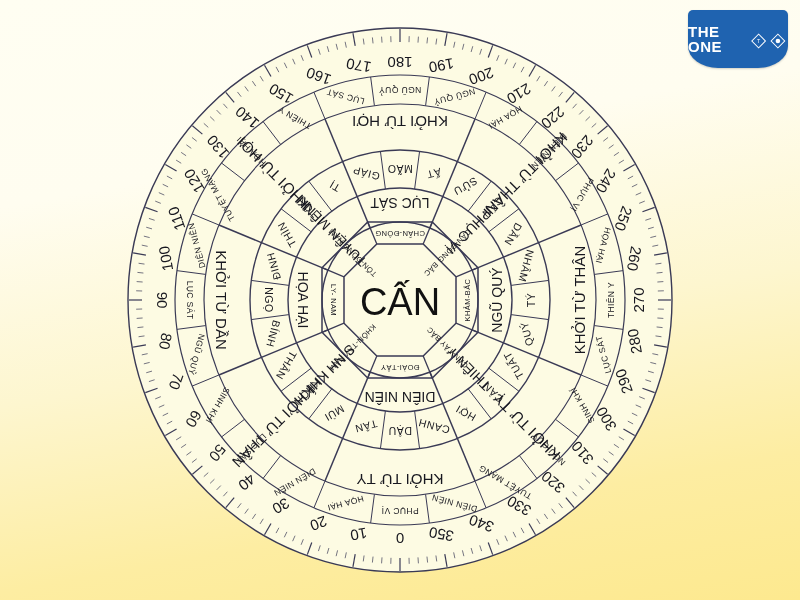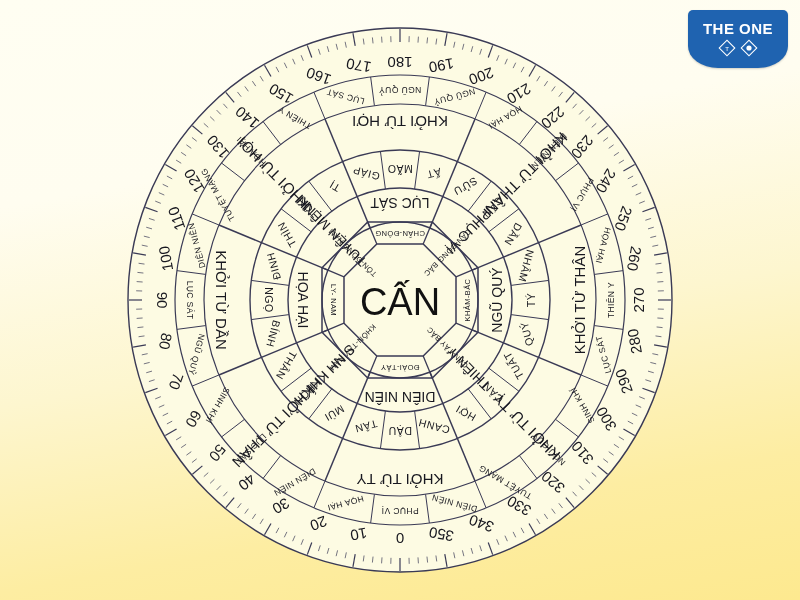--- a/index.html
+++ b/index.html
@@ -9,21 +9,21 @@
     background:linear-gradient(170deg,#fffef2 0%,#fffdf0 28%,#fdf6cf 55%,#fdeda2 80%,#fde98f 100%);
     position:relative;
   }
   #stage{position:absolute;inset:0;}
   svg{display:block;}
   .logo-wrap{position:absolute;right:12px;top:10px;width:100px;height:58px;}
   .logo-shield{
     width:100px;height:58px;background:#1f63b0;
     border-radius:5px 5px 30px 30px / 5px 5px 22px 22px;
     box-shadow:0 1px 2px rgba(0,0,0,.18);
-    display:flex;flex-direction:column;align-items:center;justify-content:center;
+    display:flex;flex-direction:row;align-items:center;justify-content:center;
   }
   .logo-text{color:#fff;font-size:15px;font-weight:bold;letter-spacing:.5px;line-height:1;}
   .logo-emblem{margin-top:3px;}
 </style>
 </head>
 <body>
 
 <div id="stage">
   <svg id="wheel" width="800" height="600" viewBox="0 0 800 600">
       <circle cx="400" cy="300" r="272" fill="#fdfbe3" stroke="#3a3a55" stroke-width="1.4"></circle>

